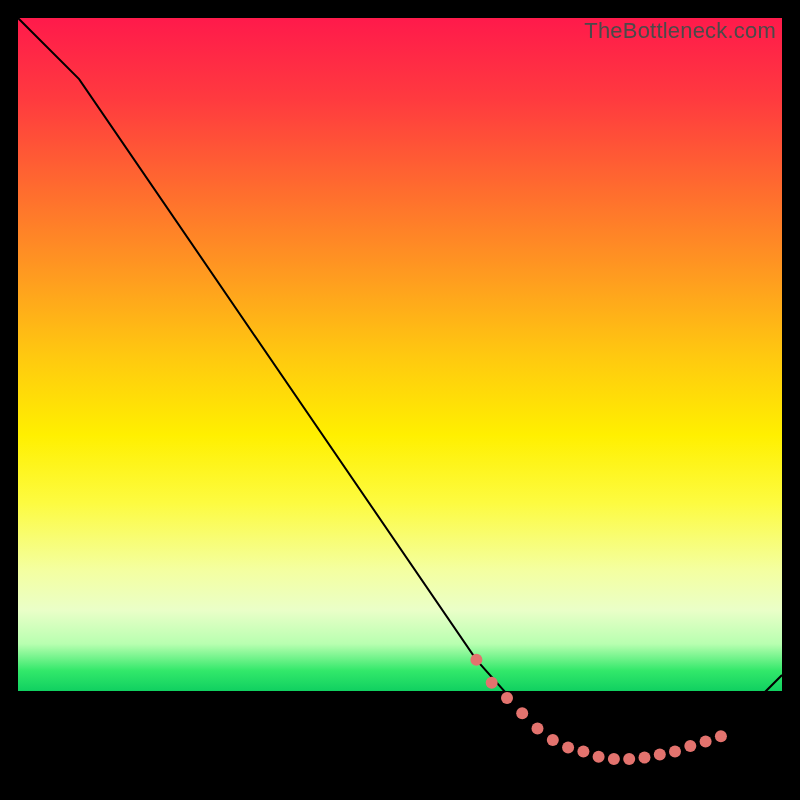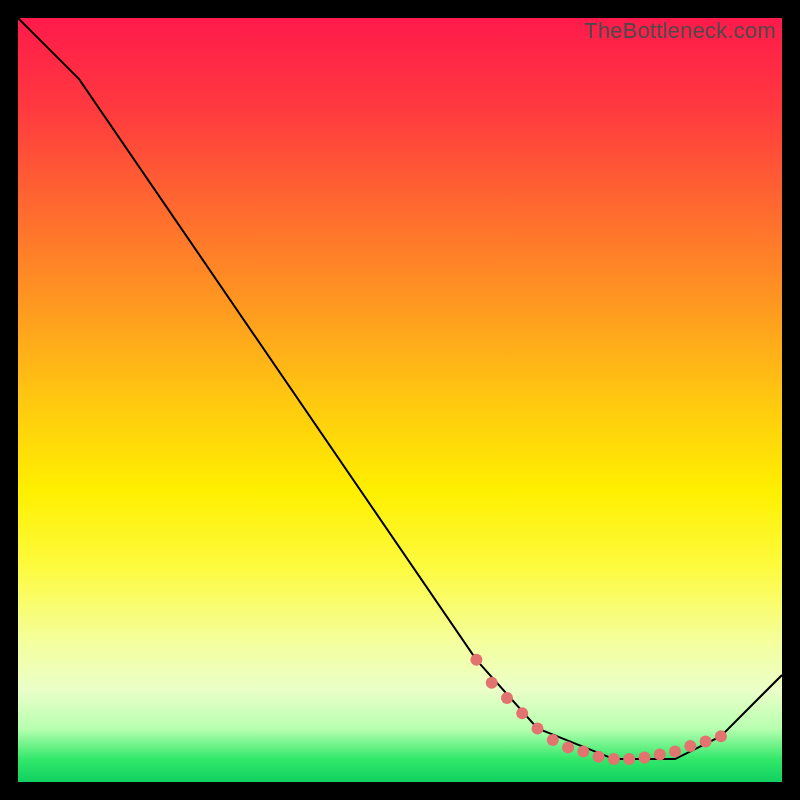--- a/index.html
+++ b/index.html
@@ -15,21 +15,21 @@
     position: relative;
     width: 800px;
     height: 800px;
     background: #000;
   }
   .plot-area {
     position: absolute;
     left: 18px;
     top: 18px;
     width: 764px;
-    height: 764px;
+    height: 673px;
     background: linear-gradient(to bottom,
       #ff1a4b 0%,
       #ff3a3f 12%,
       #ff6a2f 25%,
       #ff9a20 38%,
       #ffc810 50%,
       #fff000 62%,
       #fdfb40 72%,
       #f4ffa0 82%,
       #eaffc8 88%,

